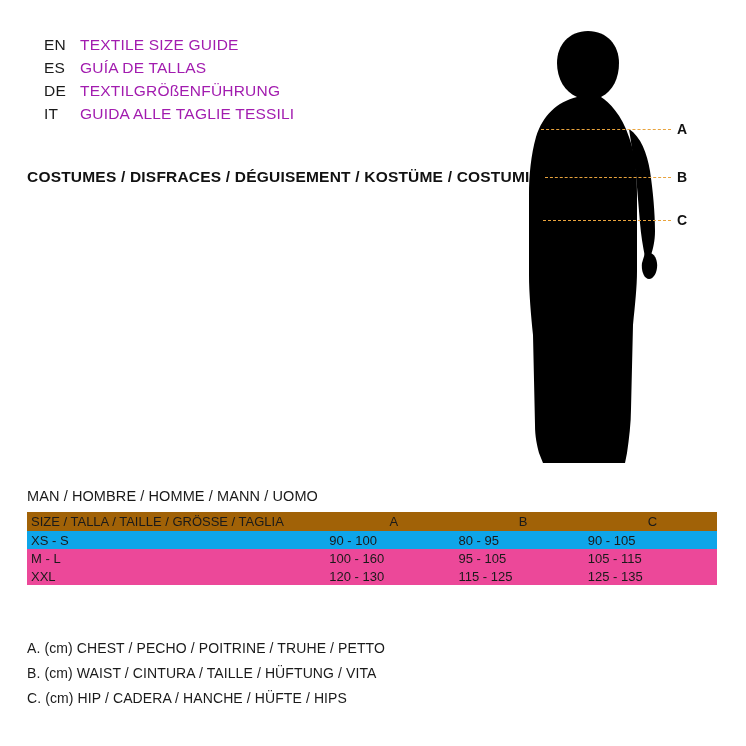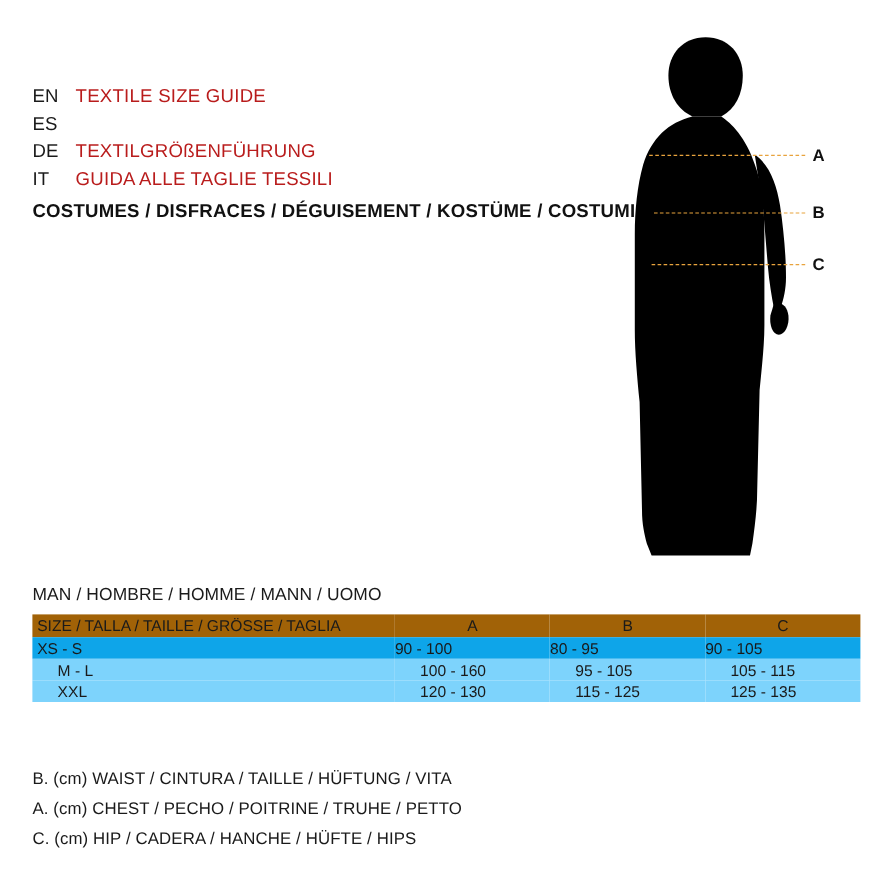--- a/index.html
+++ b/index.html
@@ -17,39 +17,38 @@
   }
   .page {
     position: relative;
     width: 746px;
     height: 746px;
   }
 
   
   .lang-block {
     position: absolute;
-    left: 27px;
+    left: 44px;
     top: 36px;
     width: 470px;
-    margin-top: 36px;
   }
   .lang-row {
     display: flex;
     align-items: baseline;
     height: 23px;
     font-size: 15.5px;
     letter-spacing: 0.2px;
   }
   .lang-code {
     width: 36px;
     flex: 0 0 36px;
     color: #1a1a1a;
   }
   .lang-text {
-    color: #b91c1c;
+    color: #a21caf;
   }
 
   .category-line {
     position: absolute;
     left: 27px;
     top: 168px;
     font-size: 15.5px;
     font-weight: bold;
     letter-spacing: 0.2px;
     color: #111111;
@@ -117,22 +116,21 @@
   }
   table.size-table tbody td {
     text-align: left;
     height: 18px;
   }
   table.size-table tbody td.first-col {
     text-align: left;
     padding-left: 4px;
   }
   table.size-table tbody tr.shaded td {
-    background: #7dd3fc;
-    padding-left: 21px;
+    background: #ec4899;
   }
   table.size-table tbody tr.plain td {
     background: #0ea5e9;
   }
   .col-size { width: 300px; }
   .col-m { width: 130px; }
 
   
   .legend {
     position: absolute;
@@ -152,20 +150,21 @@
 
 <div class="page">
 
   <div class="lang-block">
     <div class="lang-row">
       <span class="lang-code">EN</span>
       <span class="lang-text">TEXTILE SIZE GUIDE</span>
     </div>
     <div class="lang-row">
       <span class="lang-code">ES</span>
+      <span class="lang-text">GUÍA DE TALLAS</span>
     </div>
     <div class="lang-row">
       <span class="lang-code">DE</span>
       <span class="lang-text">TEXTILGRÖßENFÜHRUNG</span>
     </div>
     <div class="lang-row">
       <span class="lang-code">IT</span>
       <span class="lang-text">GUIDA ALLE TAGLIE TESSILI</span>
     </div>
   </div>
@@ -247,18 +246,18 @@
           <td class="first-col">XXL</td>
           <td>120 - 130</td>
           <td>115 - 125</td>
           <td>125 - 135</td>
         </tr>
       </tbody>
     </table>
   </div>
 
   <div class="legend">
+    <div class="legend-row">A. (cm) CHEST / PECHO / POITRINE / TRUHE / PETTO</div>
     <div class="legend-row">B. (cm) WAIST / CINTURA / TAILLE / HÜFTUNG / VITA</div>
-    <div class="legend-row">A. (cm) CHEST / PECHO / POITRINE / TRUHE / PETTO</div>
     <div class="legend-row">C. (cm) HIP / CADERA / HANCHE / HÜFTE / HIPS</div>
   </div>
 
 </div>
 
 </body></html>

